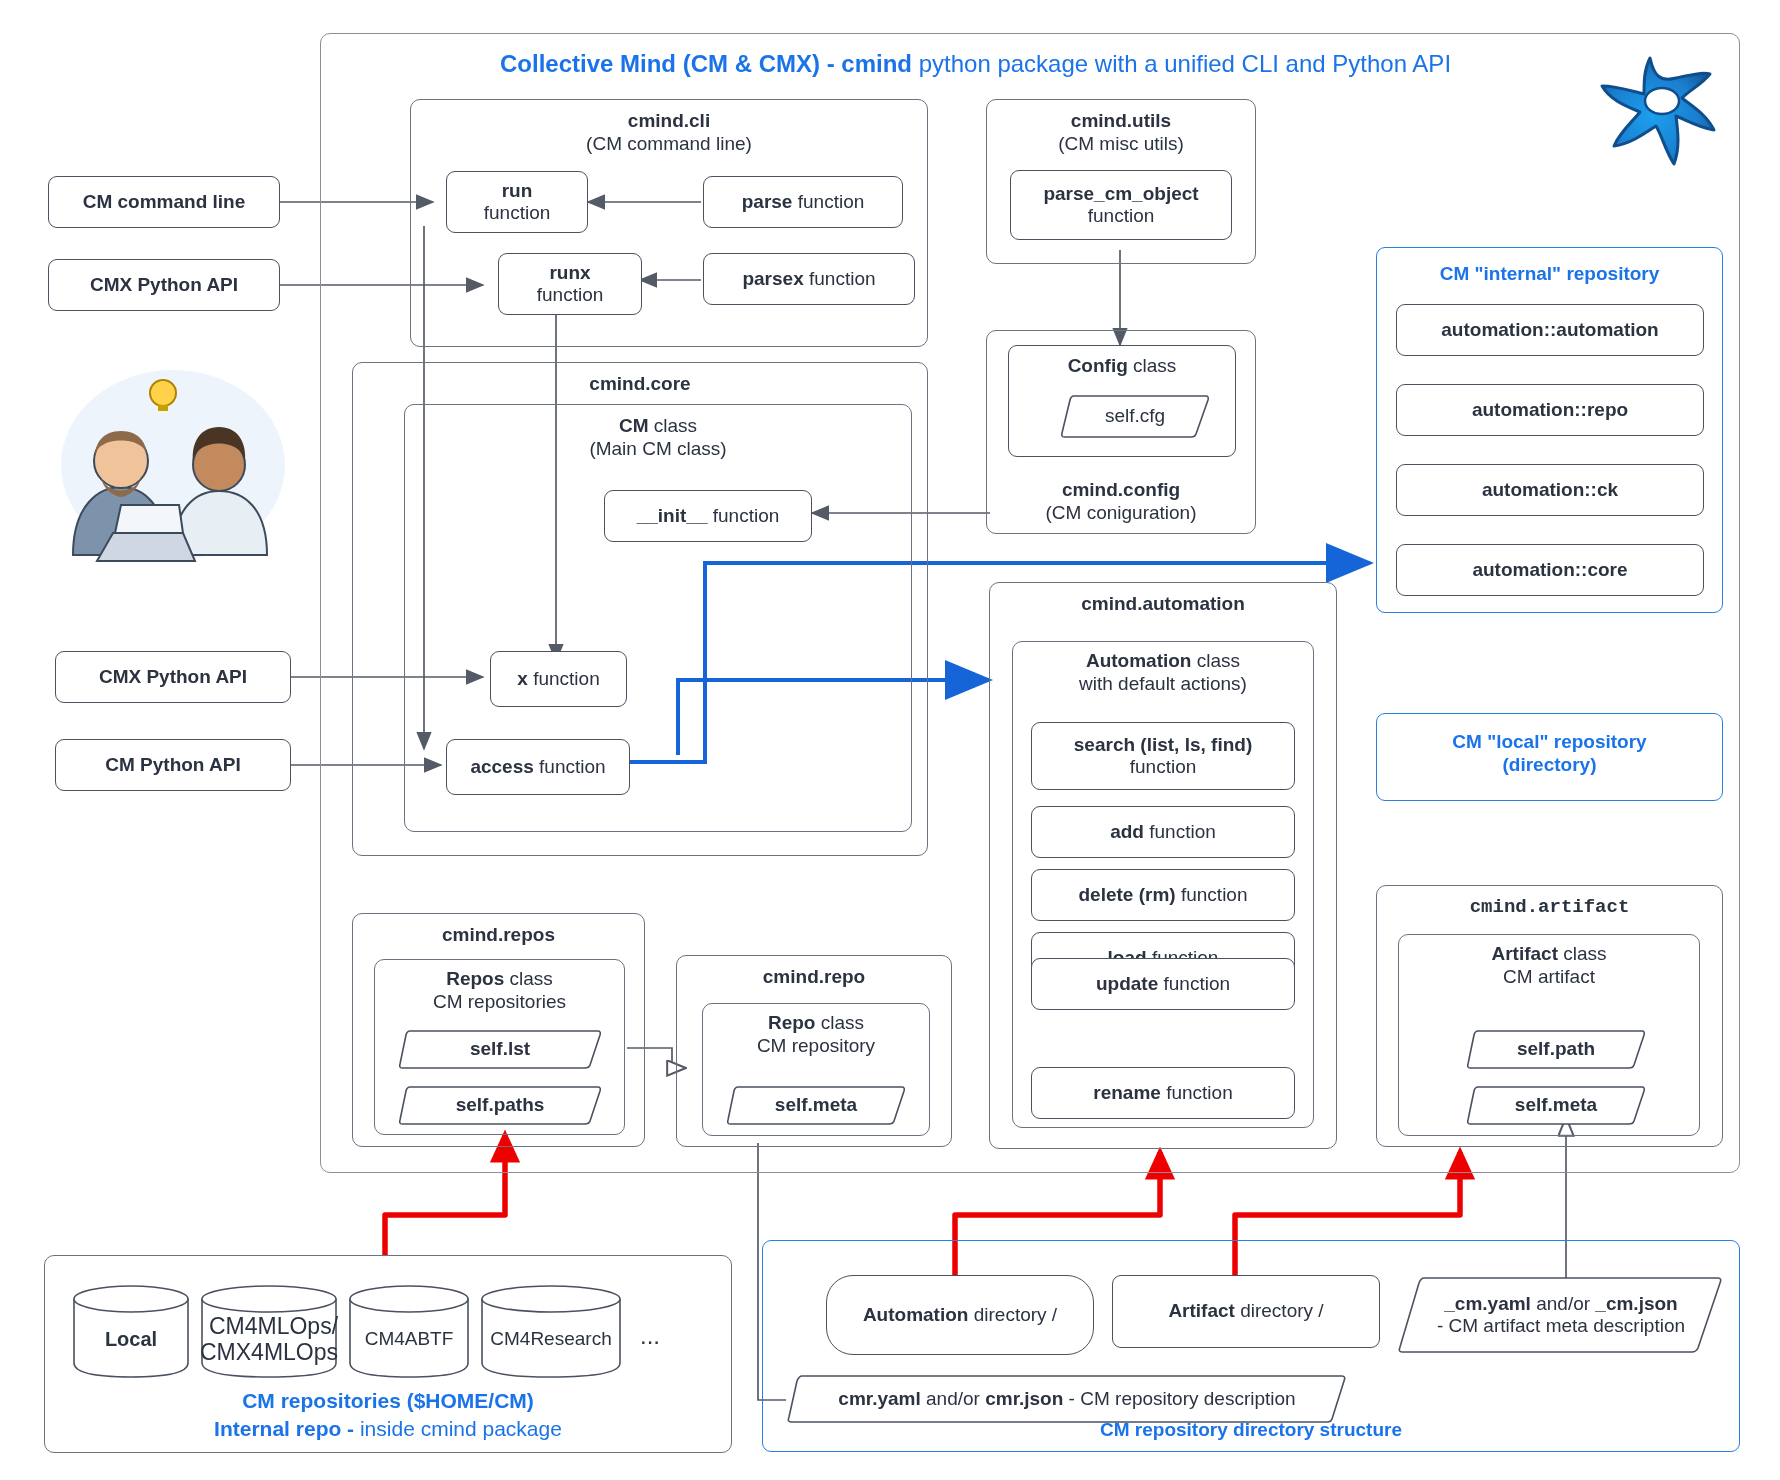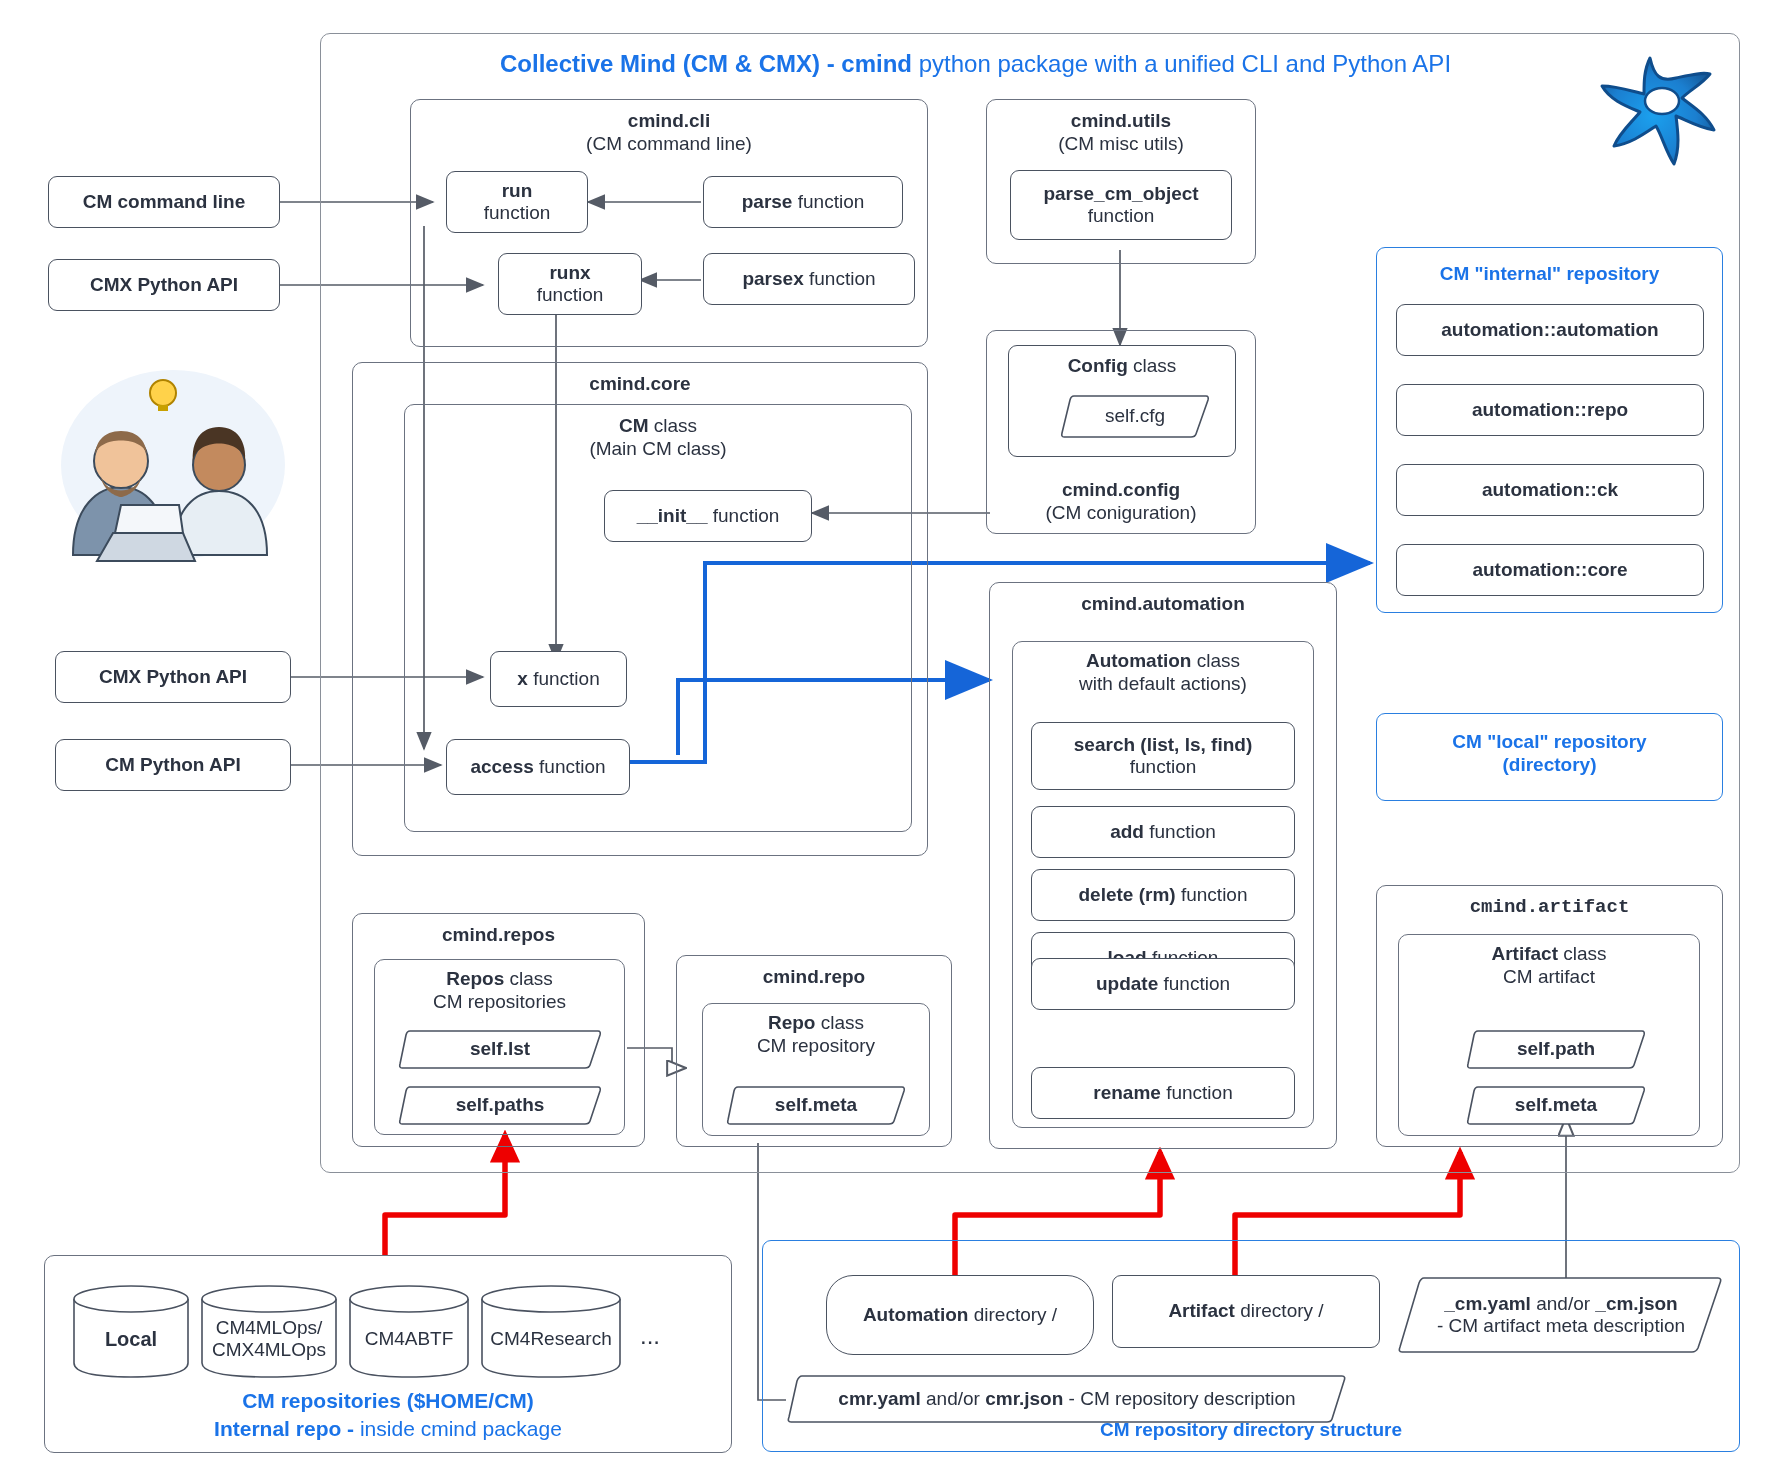--- a/index.html
+++ b/index.html
@@ -438,21 +438,21 @@
         <ellipse cx="59" cy="16" rx="57" ry="13" fill="#fff" stroke="#4a5260" stroke-width="1.6"></ellipse>
       </svg>
     <div class="ctext bold" style="padding-top:16px;">Local</div>
   </div>
 
   <div class="cyl" style="left:200px; top:1283px; width:138px; height:96px;">
     <svg width="138" height="96">
         <path d="M2,16 L2,80 Q2,94 69,94 Q136,94 136,80 L136,16" fill="#fff" stroke="#4a5260" stroke-width="1.6"></path>
         <ellipse cx="69" cy="16" rx="67" ry="13" fill="#fff" stroke="#4a5260" stroke-width="1.6"></ellipse>
       </svg>
-    <div class="ctext" style="padding-top:16px; white-space:pre-line; font-size:19px;">CM4MLOps/
+    <div class="ctext" style="padding-top:16px; white-space:pre-line; font-size:23px;text-align:right;">CM4MLOps/
 CMX4MLOps</div>
   </div>
 
   <div class="cyl" style="left:348px; top:1283px; width:122px; height:96px;">
     <svg width="122" height="96">
         <path d="M2,16 L2,80 Q2,94 61,94 Q120,94 120,80 L120,16" fill="#fff" stroke="#4a5260" stroke-width="1.6"></path>
         <ellipse cx="61" cy="16" rx="59" ry="13" fill="#fff" stroke="#4a5260" stroke-width="1.6"></ellipse>
       </svg>
     <div class="ctext" style="padding-top:16px; font-size:19px;">CM4ABTF</div>
   </div>

